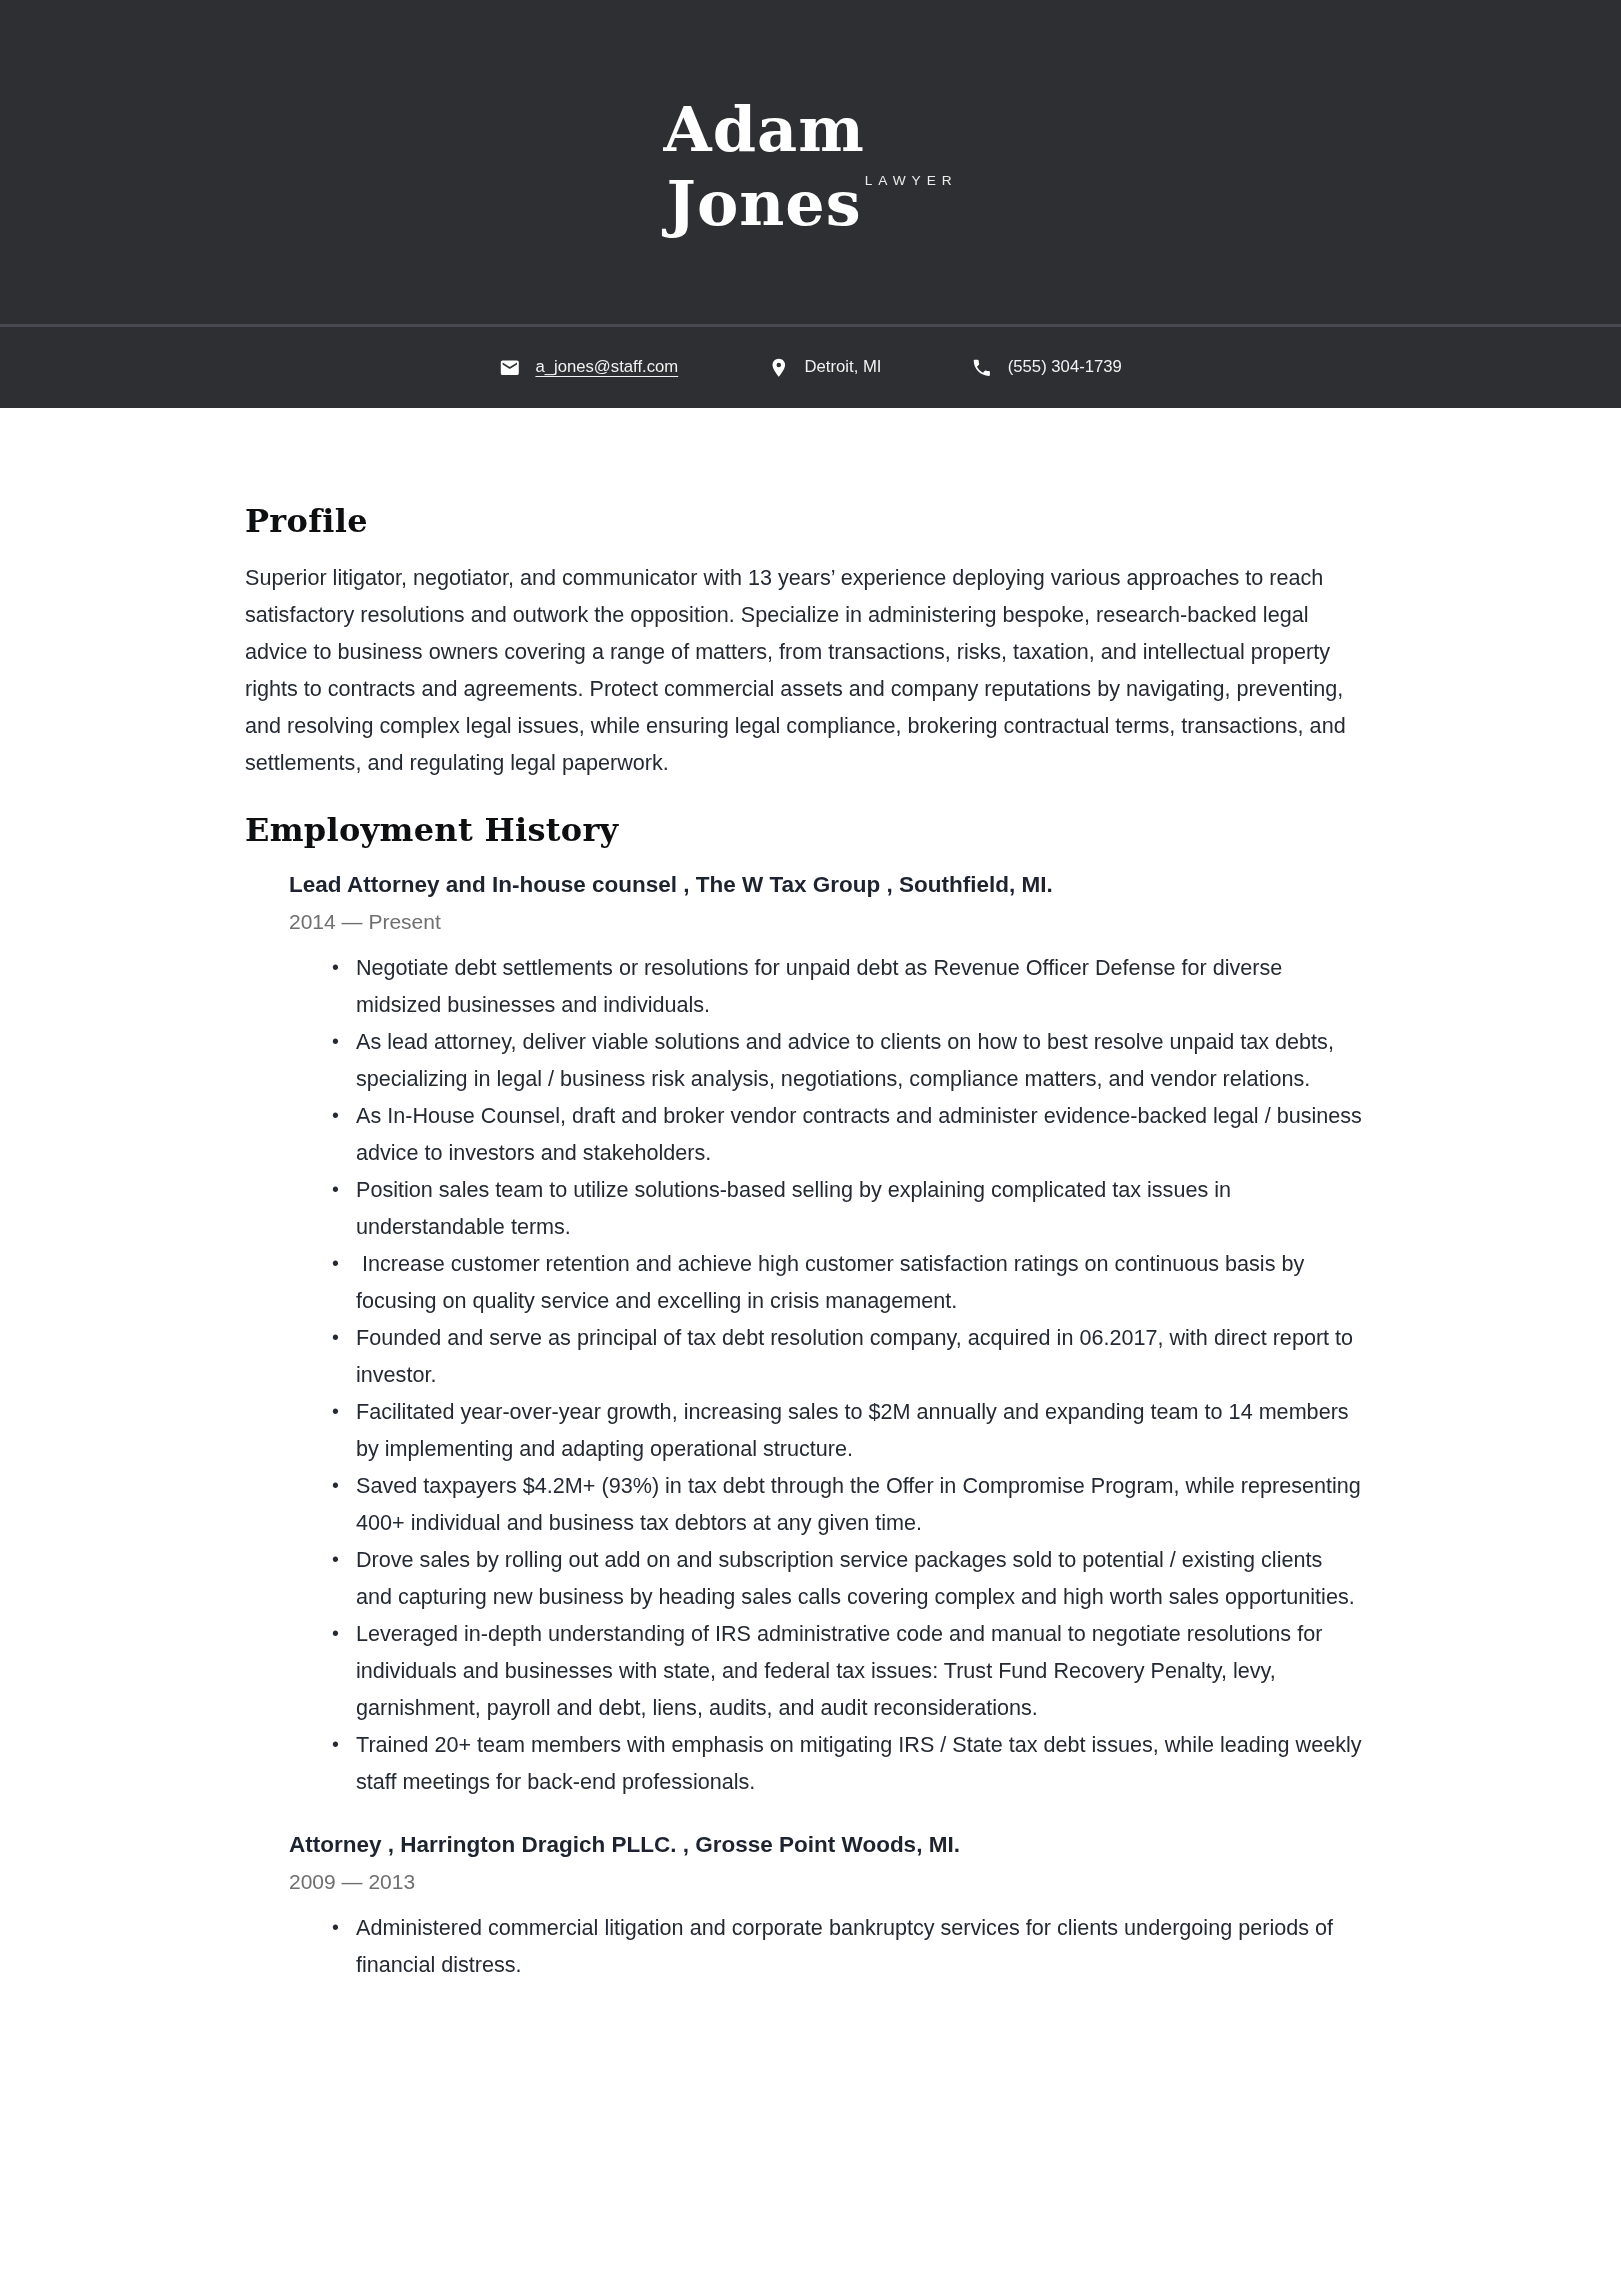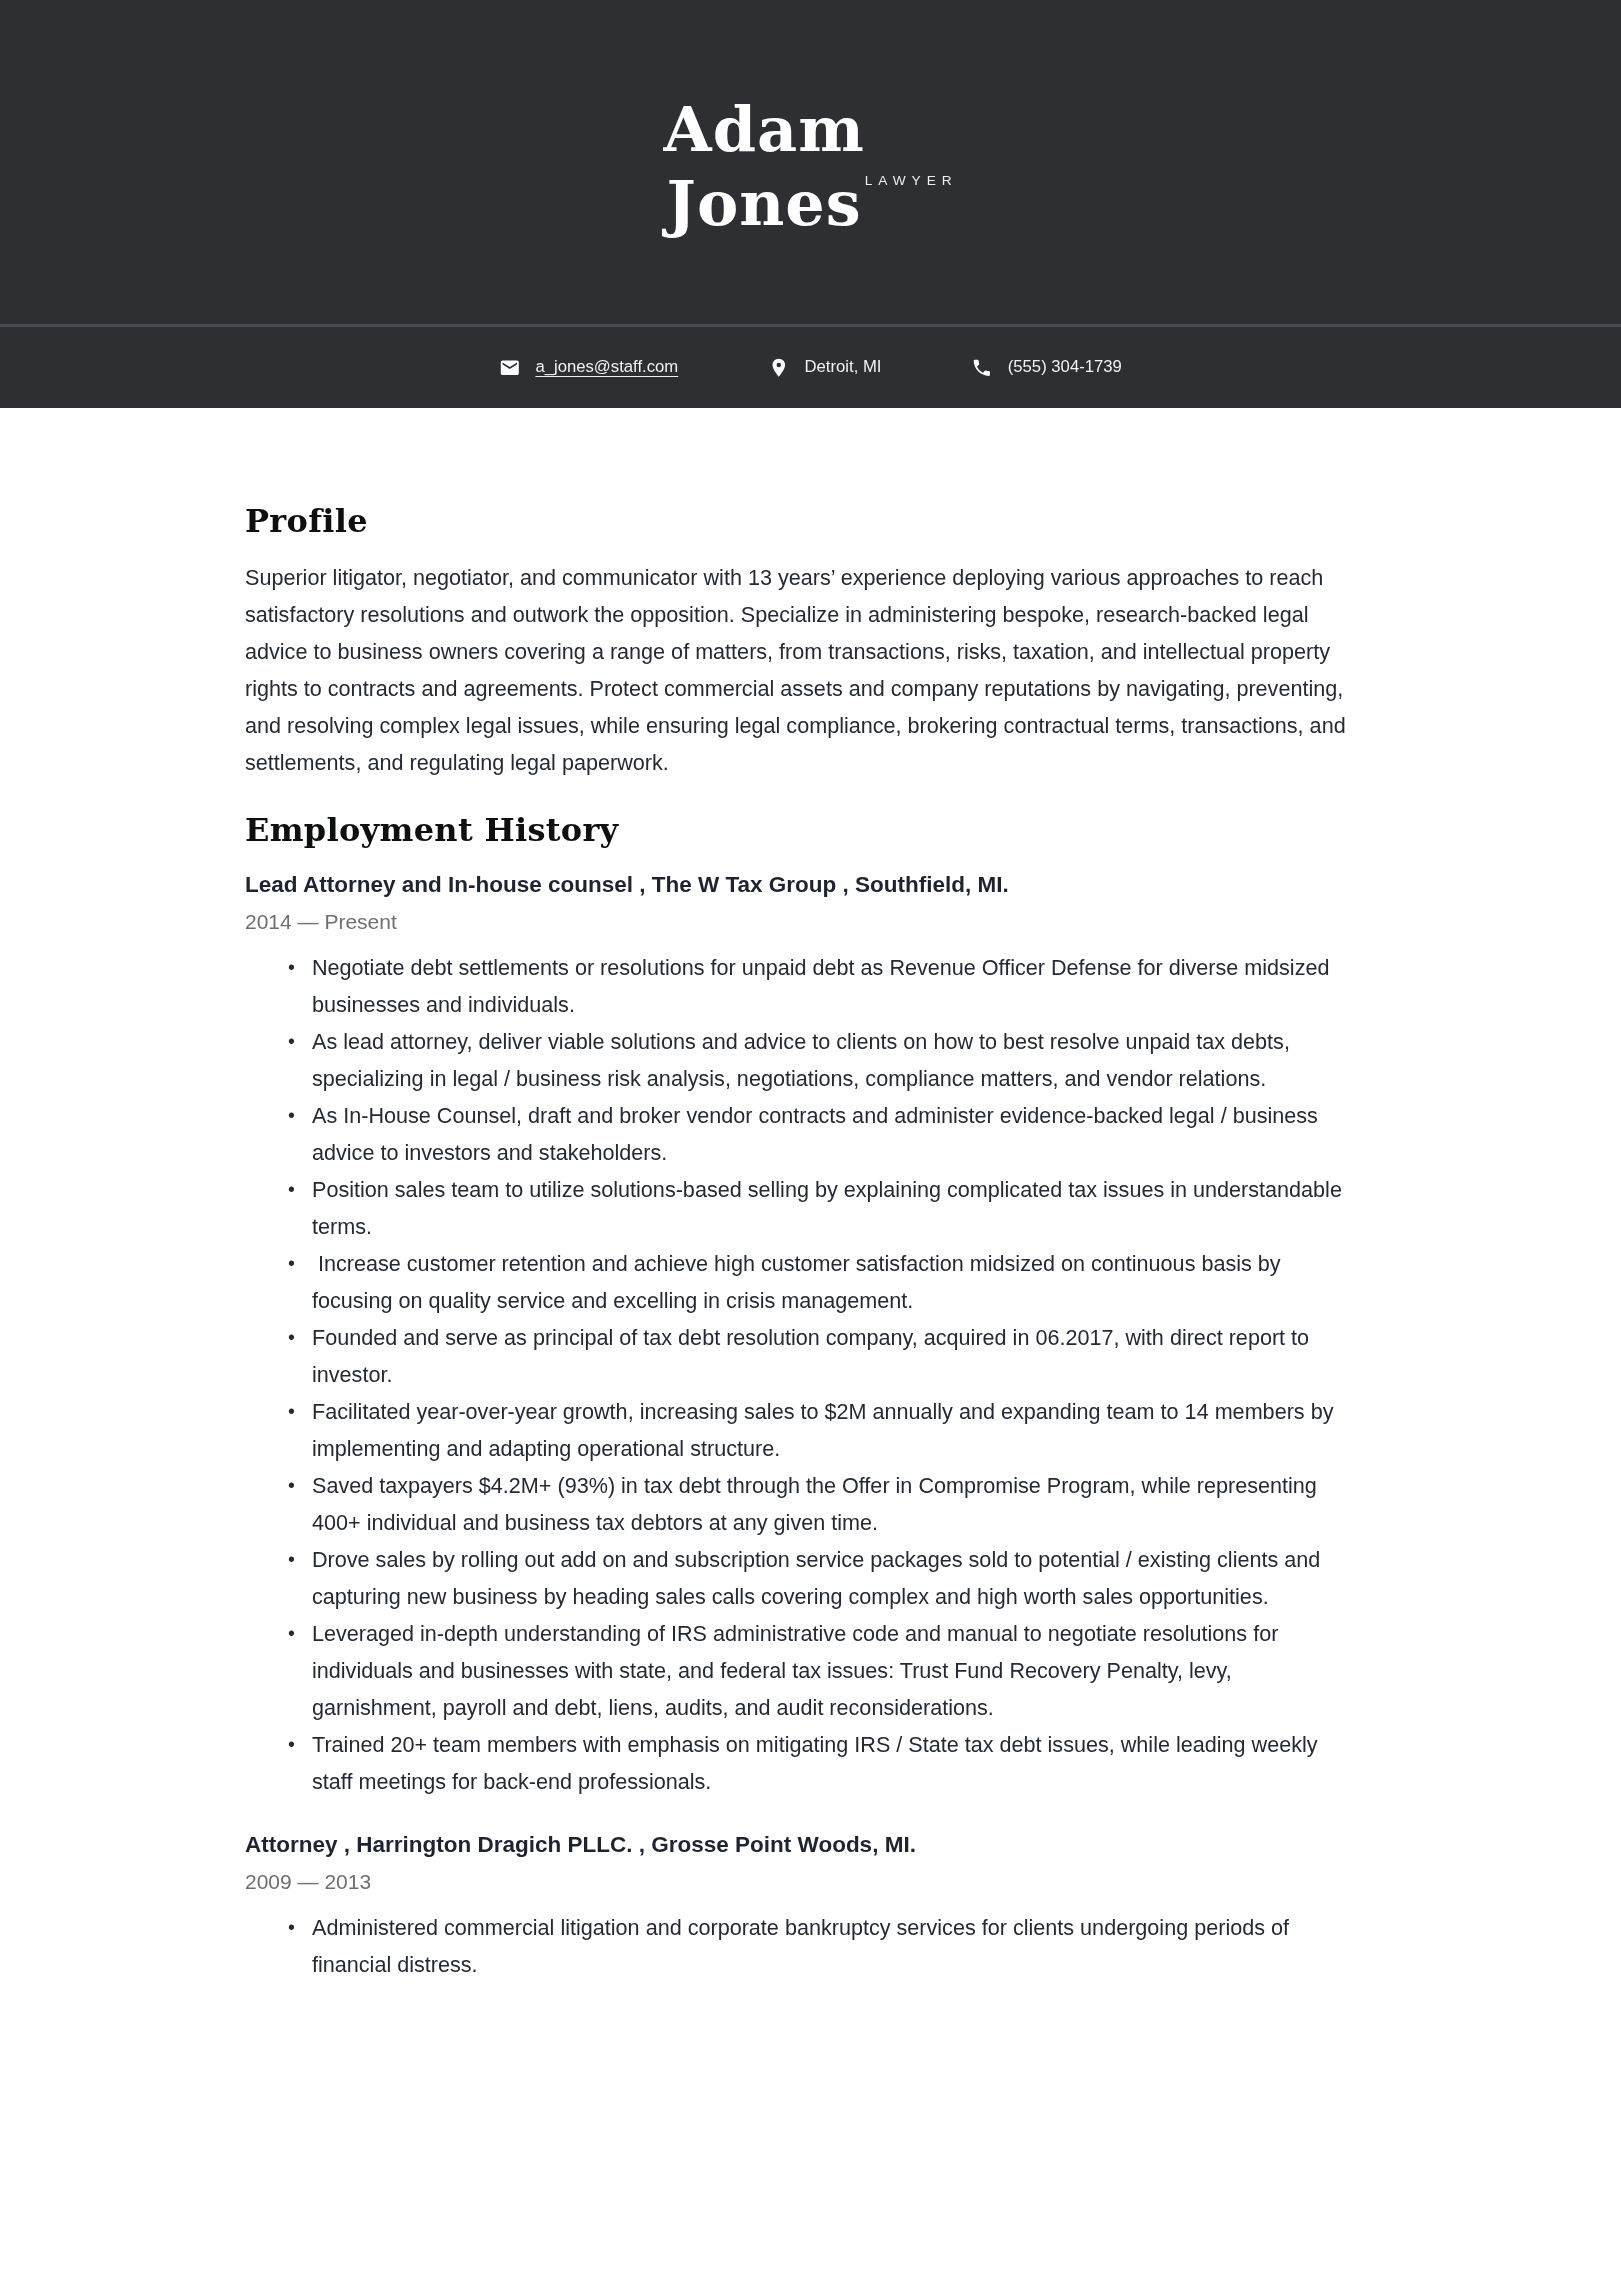--- a/index.html
+++ b/index.html
@@ -49,21 +49,21 @@
   h2{
     font-family:"DejaVu Serif","Liberation Serif",serif;
     font-size:32px;line-height:41px;font-weight:700;
     color:var(--heading-text);margin:0 0 17.6px 0;letter-spacing:0.3px;
   }
   h2.emp{margin-top:2px;}
   .profile-text{
     font-size:21.6px;line-height:37px;color:var(--body-text);
     margin:10px 0 29px 0;
   }
-  .job{margin-bottom:29px;}
+  .job{margin-bottom:29px;margin-left:44px;}
   .job-title{
     font-size:22.5px;line-height:31px;font-weight:700;
     color:#1d2430;margin:13.7px 0 7.8px 0;
   }
   .job-dates{font-size:21px;line-height:27.4px;color:var(--muted-text);margin:0 0 13.7px 0;}
   .job-bullets{list-style:none;margin:0;padding:0;}
   .job-bullets li{
     position:relative;padding-left:67px;font-size:21.6px;line-height:37px;
     color:var(--body-text);white-space:pre-wrap;
   }
@@ -116,21 +116,21 @@
 
     <div>
   <section class="job">
     <h3 class="job-title">Lead Attorney and In-house counsel , The W Tax Group , Southfield, MI.</h3>
     <div class="job-dates">2014 — Present</div>
     <ul class="job-bullets">
             <li>Negotiate debt settlements or resolutions for unpaid debt as Revenue Officer Defense for diverse midsized businesses and individuals.</li>
             <li>As lead attorney, deliver viable solutions and advice to clients on how to best resolve unpaid tax debts, specializing in legal / business risk analysis, negotiations, compliance matters, and vendor relations.</li>
             <li>As In-House Counsel, draft and broker vendor contracts and administer evidence-backed legal / business advice to investors and stakeholders.</li>
             <li>Position sales team to utilize solutions-based selling by explaining complicated tax issues in understandable terms.</li>
-            <li> Increase customer retention and achieve high customer satisfaction midsized on continuous basis by focusing on quality service and excelling in crisis management.</li>
+            <li> Increase customer retention and achieve high customer satisfaction ratings on continuous basis by focusing on quality service and excelling in crisis management.</li>
             <li>Founded and serve as principal of tax debt resolution company, acquired in 06.2017, with direct report to investor.</li>
             <li>Facilitated year-over-year growth, increasing sales to $2M annually and expanding team to 14 members by implementing and adapting operational structure.</li>
             <li>Saved taxpayers $4.2M+ (93%) in tax debt through the Offer in Compromise Program, while representing 400+ individual and business tax debtors at any given time.</li>
             <li>Drove sales by rolling out add on and subscription service packages sold to potential / existing clients and capturing new business by heading sales calls covering complex and high worth sales opportunities.</li>
             <li>Leveraged in-depth understanding of IRS administrative code and manual to negotiate resolutions for individuals and businesses with state, and federal tax issues: Trust Fund Recovery Penalty, levy, garnishment, payroll and debt, liens, audits, and audit reconsiderations.</li>
             <li>Trained 20+ team members with emphasis on mitigating IRS / State tax debt issues, while leading weekly staff meetings for back-end professionals.</li>
           </ul>
   </section>
 
   <section class="job">

